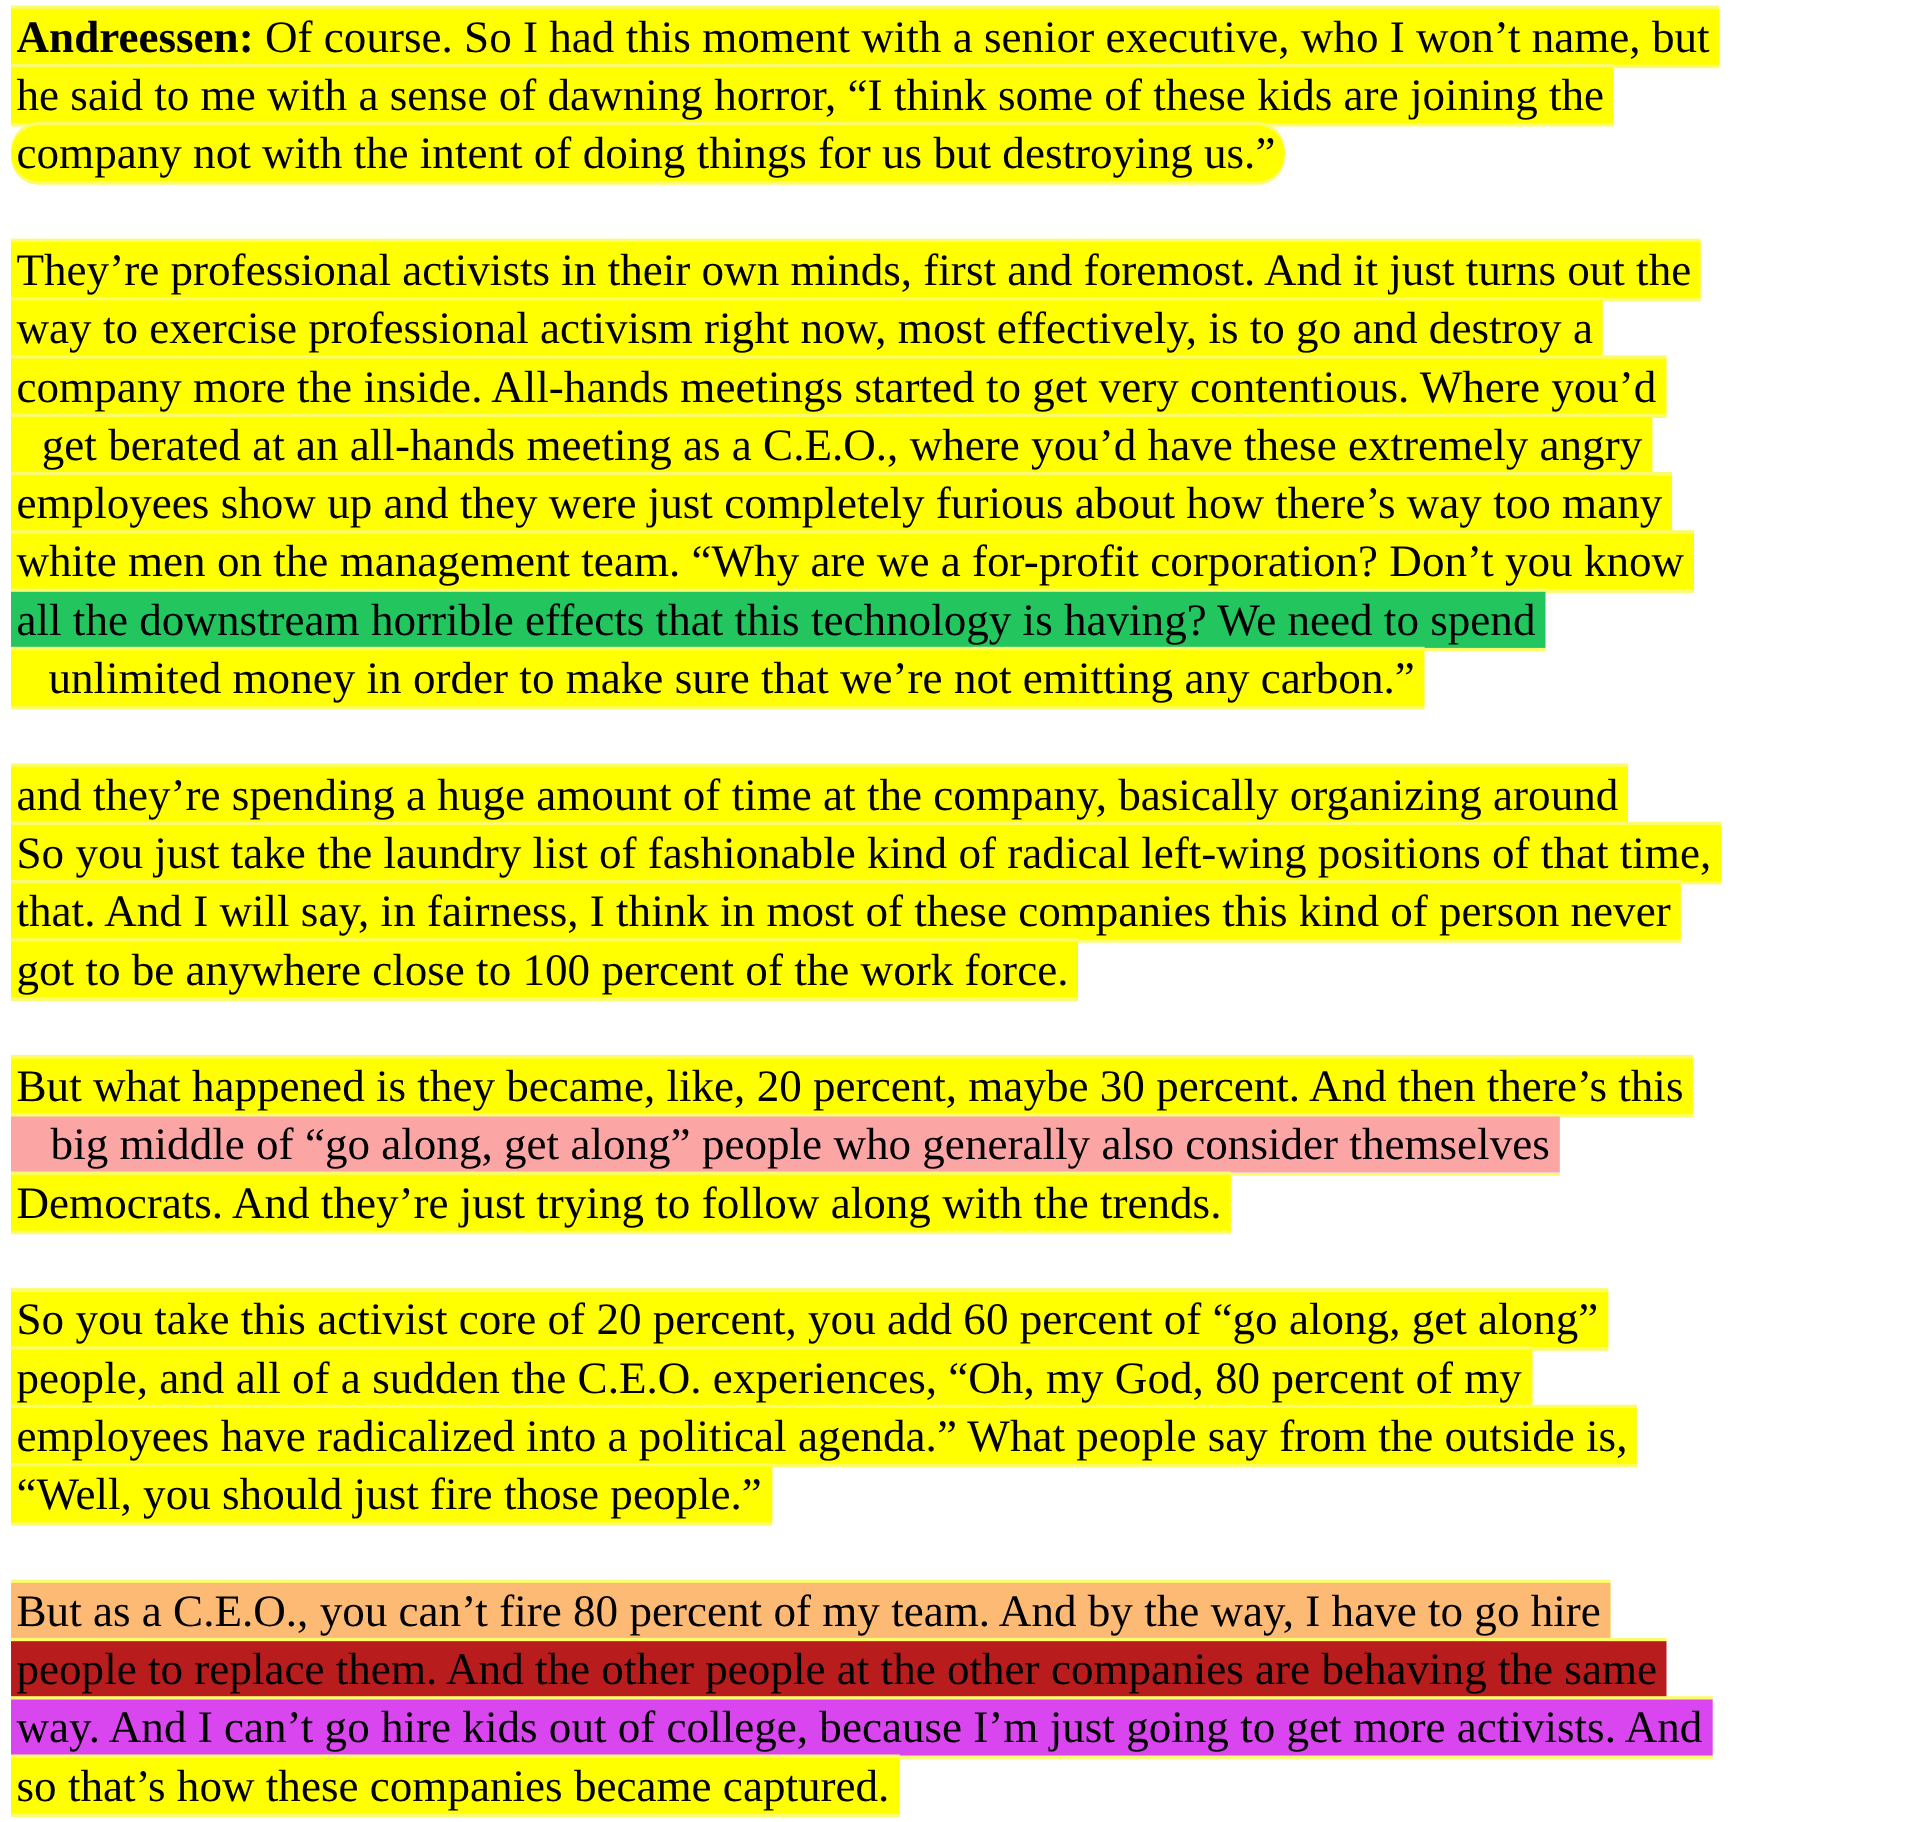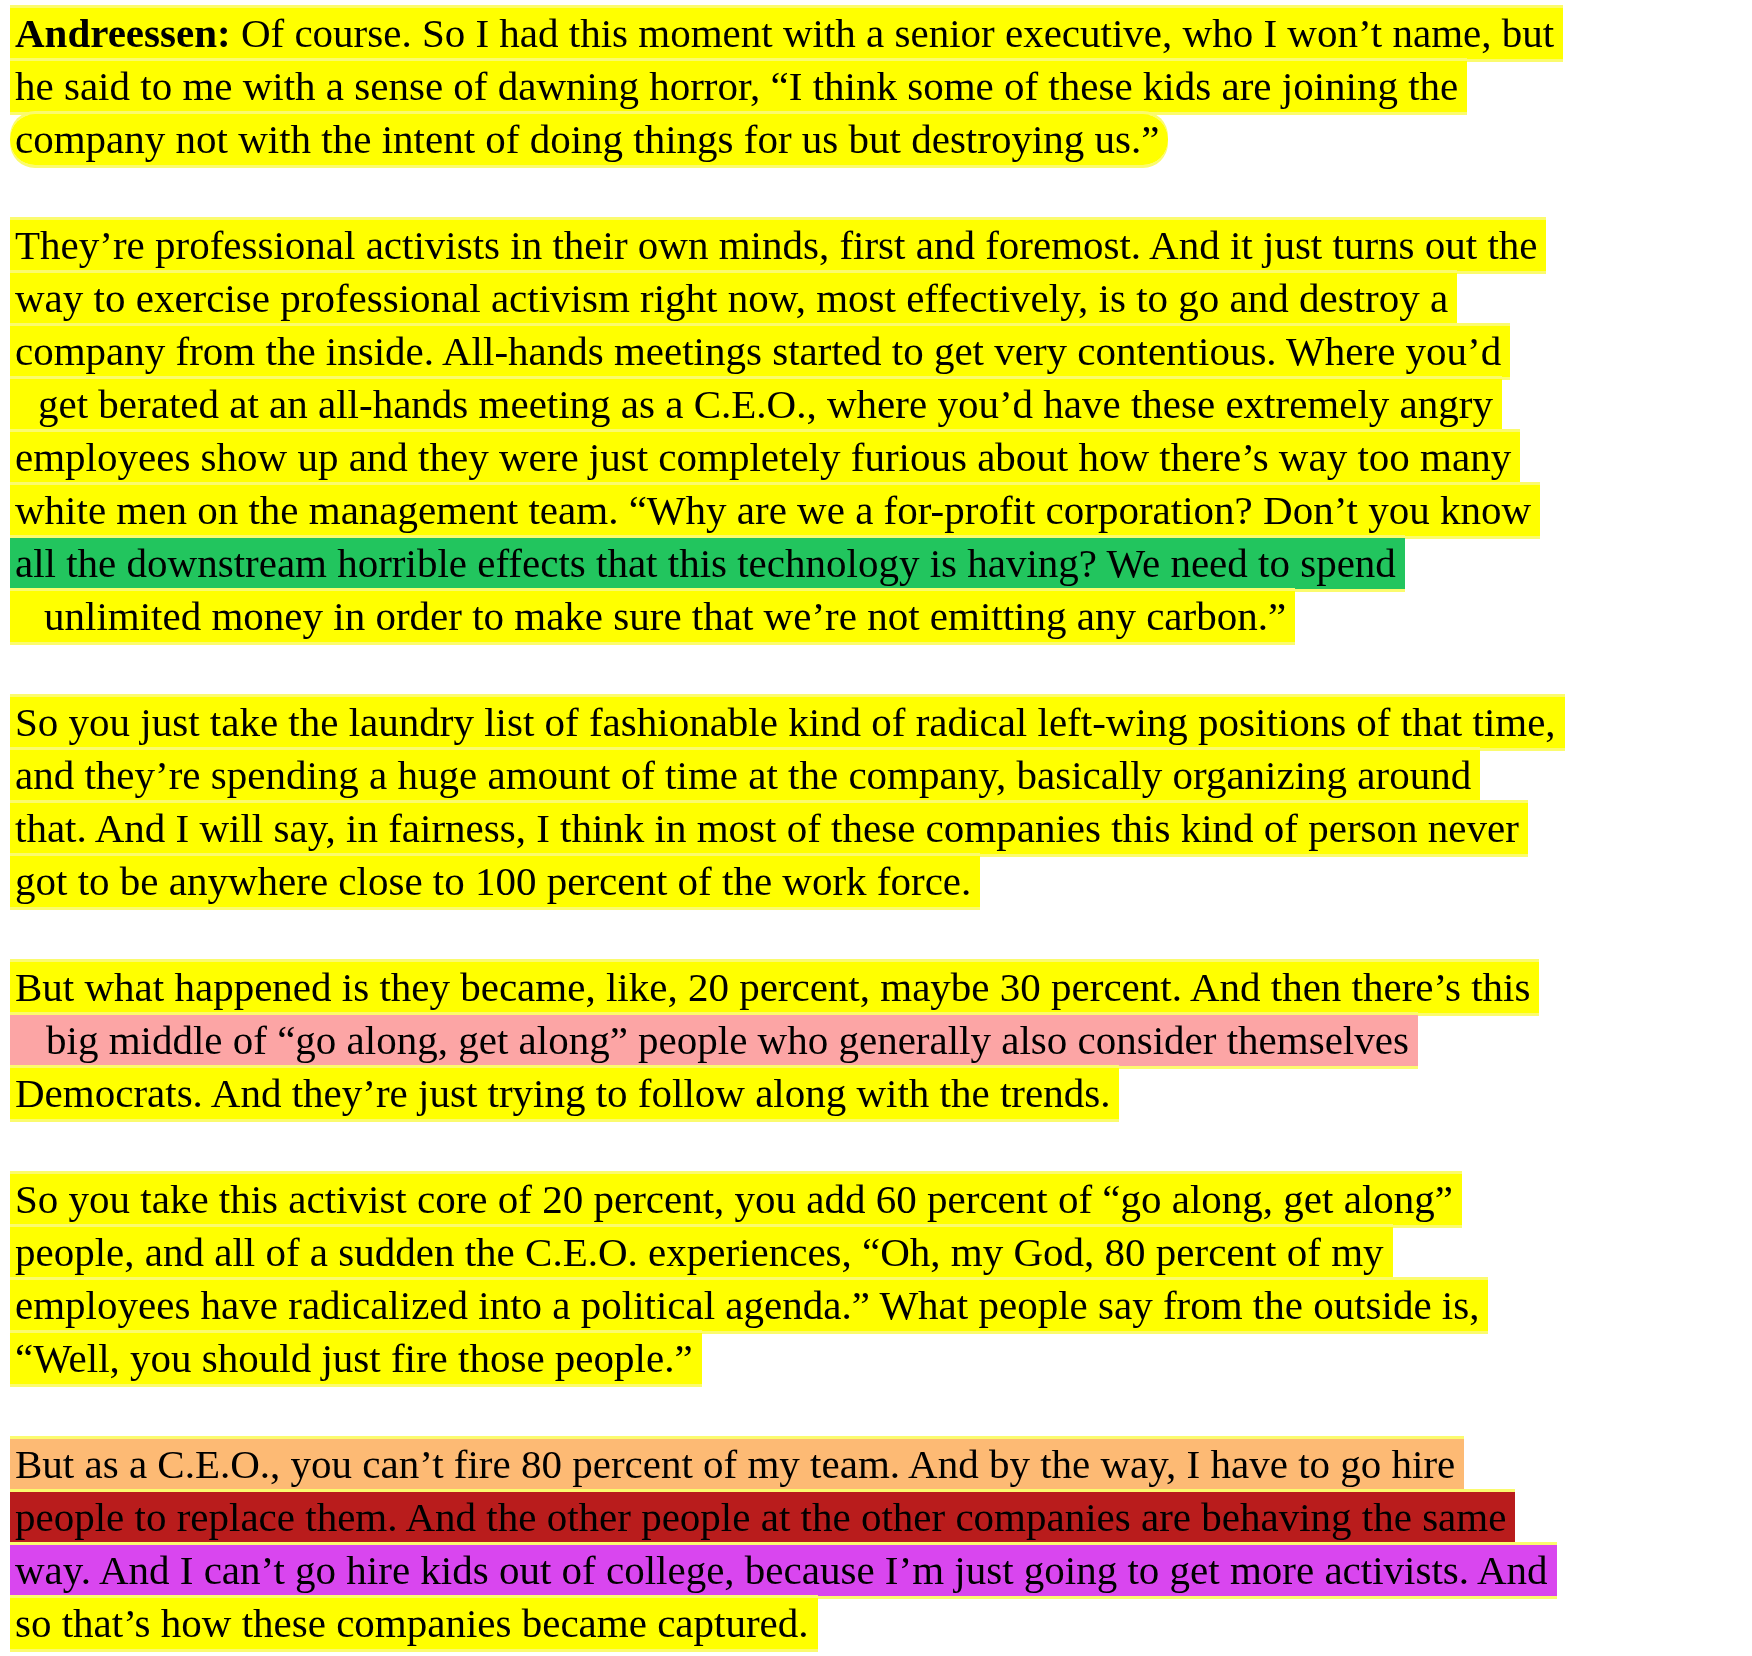--- a/index.html
+++ b/index.html
@@ -43,30 +43,30 @@
 
 <main>
     <div class="para">
       <div class="line"><span class="hl" style="background: rgb(255, 255, 0);"><span class="speaker">Andreessen:</span> <span>Of course. So I had this moment with a senior executive, who I won’t name, but</span></span></div>
       <div class="line"><span class="hl" style="background: rgb(255, 255, 0);"><span>he said to me with a sense of dawning horror, “I think some of these kids are joining the</span></span></div>
       <div class="line"><span class="hl" style="background: rgb(255, 255, 0); border-radius: 25px;"><span>company not with the intent of doing things for us but destroying us.”</span></span></div>
     </div>
     <div class="para">
       <div class="line"><span class="hl" style="background: rgb(255, 255, 0);"><span>They’re professional activists in their own minds, first and foremost. And it just turns out the</span></span></div>
       <div class="line"><span class="hl" style="background: rgb(255, 255, 0);"><span>way to exercise professional activism right now, most effectively, is to go and destroy a</span></span></div>
-      <div class="line"><span class="hl" style="background: rgb(255, 255, 0);"><span>company from the inside. All-hands meetings started to get very contentious. Where you’d</span></span></div>
+      <div class="line"><span class="hl" style="background: rgb(255, 255, 0);"><span>company more the inside. All-hands meetings started to get very contentious. Where you’d</span></span></div>
       <div class="line"><span class="hl" style="background: rgb(255, 255, 0); padding-left: 28px;"><span>get berated at an all-hands meeting as a C.E.O., where you’d have these extremely angry</span></span></div>
       <div class="line"><span class="hl" style="background: rgb(255, 255, 0);"><span>employees show up and they were just completely furious about how there’s way too many</span></span></div>
       <div class="line"><span class="hl" style="background: rgb(255, 255, 0);"><span>white men on the management team. “Why are we a for-profit corporation? Don’t you know</span></span></div>
       <div class="line"><span class="hl" style="background: #22c55e;"><span>all the downstream horrible effects that this technology is having? We need to spend</span></span></div>
       <div class="line"><span class="hl" style="background: rgb(255, 255, 0); padding-left: 34px;"><span>unlimited money in order to make sure that we’re not emitting any carbon.”</span></span></div>
     </div>
     <div class="para">
+      <div class="line"><span class="hl" style="background: rgb(255, 255, 0);"><span>and they’re spending a huge amount of time at the company, basically organizing around</span></span></div>
       <div class="line"><span class="hl" style="background: rgb(255, 255, 0);"><span>So you just take the laundry list of fashionable kind of radical left-wing positions of that time,</span></span></div>
-      <div class="line"><span class="hl" style="background: rgb(255, 255, 0);"><span>and they’re spending a huge amount of time at the company, basically organizing around</span></span></div>
       <div class="line"><span class="hl" style="background: rgb(255, 255, 0);"><span>that. And I will say, in fairness, I think in most of these companies this kind of person never</span></span></div>
       <div class="line"><span class="hl" style="background: rgb(255, 255, 0);"><span>got to be anywhere close to 100 percent of the work force.</span></span></div>
     </div>
     <div class="para">
       <div class="line"><span class="hl" style="background: rgb(255, 255, 0);"><span>But what happened is they became, like, 20 percent, maybe 30 percent. And then there’s this</span></span></div>
       <div class="line"><span class="hl" style="background: #fca5a5; padding-left: 36px;"><span>big middle of “go along, get along” people who generally also consider themselves</span></span></div>
       <div class="line"><span class="hl" style="background: rgb(255, 255, 0);"><span>Democrats. And they’re just trying to follow along with the trends.</span></span></div>
     </div>
     <div class="para">
       <div class="line"><span class="hl" style="background: rgb(255, 255, 0);"><span>So you take this activist core of 20 percent, you add 60 percent of “go along, get along”</span></span></div>

